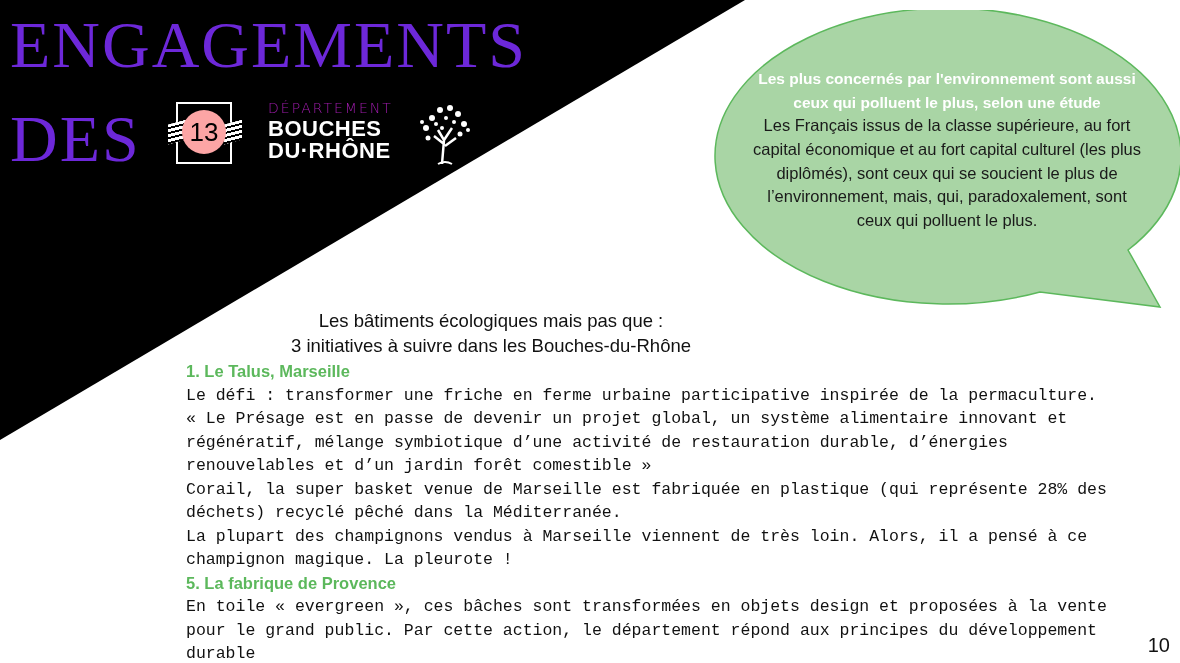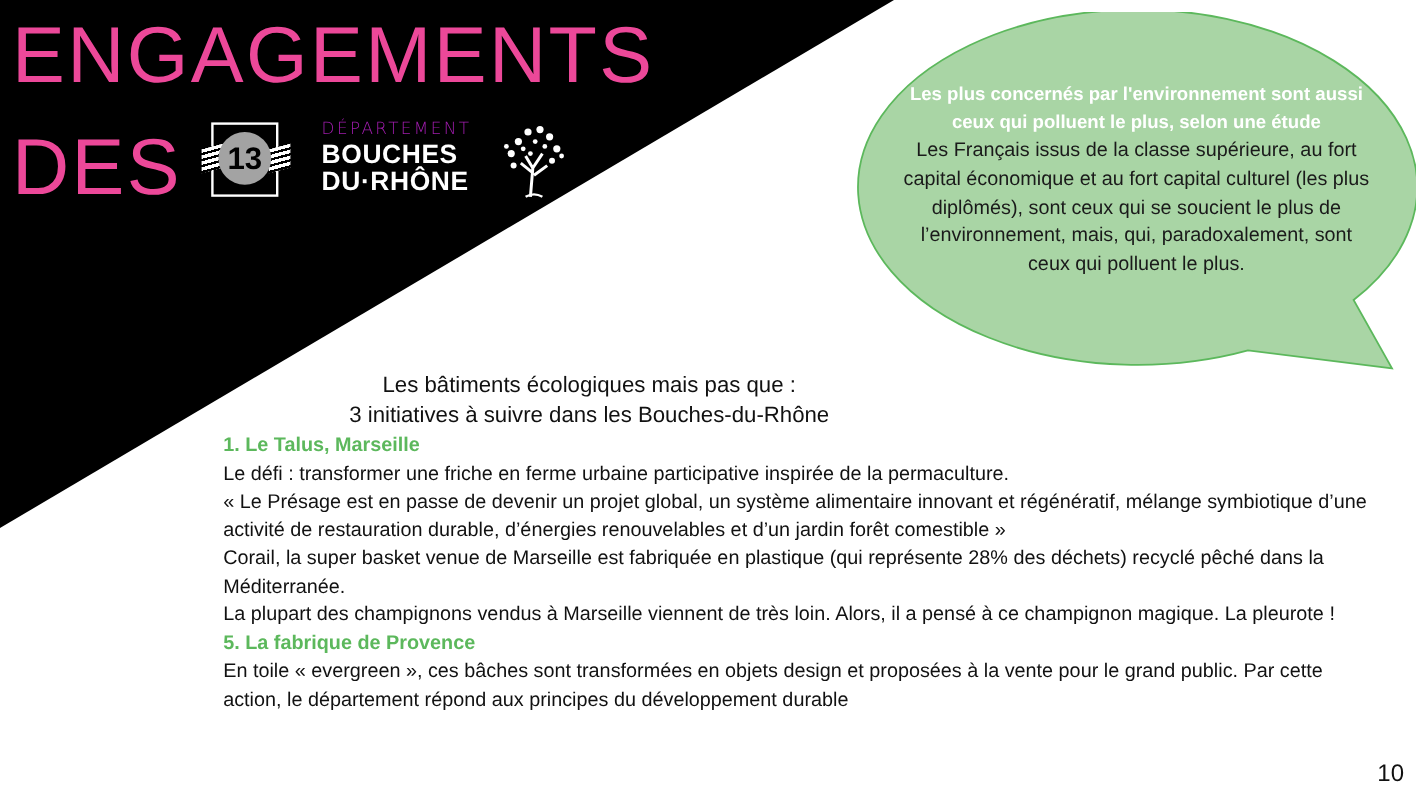--- a/index.html
+++ b/index.html
@@ -4,35 +4,35 @@
   <style>
     html, body { margin: 0; padding: 0; }
     body {
       width: 1180px; height: 663px; position: relative; overflow: hidden;
       background: #ffffff;
       font-family: "Liberation Sans", "DejaVu Sans", sans-serif;
       color: #111111;
     }
     .bg-triangle { position: absolute; left: 0; top: 0; width: 1180px; height: 663px; z-index: 0; }
     .title-line {
-      position: absolute; color: #ec4899; font-family: Liberation Sans, sans-serif;
+      position: absolute; color: #6d28d9; font-family: Liberation Serif, serif;
       font-weight: 200; letter-spacing: 2px; z-index: 2; white-space: nowrap;
       font-size: 66px; line-height: 1;
     }
     .title-1 { left: 10px; top: 12px; }
     .title-2 { left: 10px; top: 106px; }
     .logo { position: absolute; left: 172px; top: 100px; z-index: 2; width: 310px; height: 70px; }
     .logo-box {
       position: absolute; left: 4px; top: 2px; width: 56px; height: 62px;
       border: 2px solid #ffffff; box-sizing: border-box;
     }
     .logo-13 {
       position: absolute; left: 10px; top: 10px; width: 44px; height: 44px;
-      border-radius: 50%; background: #a3a3a3; color: #000;
-      font-weight: 700; font-size: 26px; line-height: 44px; text-align: center;
+      border-radius: 50%; background: #fca5a5; color: #000;
+      font-weight: 400; font-size: 26px; line-height: 44px; text-align: center;
       font-family: "Liberation Sans", sans-serif;
     }
     .logo-wing-l, .logo-wing-r {
       position: absolute; top: 22px; width: 18px; height: 20px;
       background: repeating-linear-gradient(180deg, #fff 0 3px, #000 3px 5px);
     }
     .logo-wing-l { left: -4px; transform: skewY(-15deg); }
     .logo-wing-r { left: 52px; transform: skewY(-15deg); }
     .logo-dept {
       position: absolute; left: 96px; top: 0px; color: #a21caf; font-size: 14px;
@@ -53,21 +53,21 @@
     .bubble-headline { color: #ffffff; font-weight: bold; }
     .bubble-body { color: #1a1a1a; font-size: 16.5px; line-height: 23.8px; }
 
     .main { position: absolute; left: 186px; top: 282px; width: 960px; z-index: 3; }
     .main-title {
       text-align: center; font-size: 18.5px; line-height: 25px; color: #111;
       margin-left: 0; width: 610px; margin-top: 26px;
     }
     .items { margin-top: 2px; }
     .item-head { color: #5cb85c; font-size: 16.5px; line-height: 23.5px; font-weight: bold; }
-    .item-body { color: #111; font-size: 16.5px; line-height: 23.5px; }
+    .item-body { color: #111; font-size: 16.5px; line-height: 23.5px; font-family: Liberation Mono, monospace; }
     .page-number {
       position: absolute; right: 10px; top: 634px; font-size: 20px; color: #111; z-index: 3;
     }
   </style>
 </head>
 <body>
 
 <svg class="bg-triangle" viewBox="0 0 1180 663">
   <polygon points="0,0 745,0 0,440" fill="#000000"></polygon>
 </svg>

